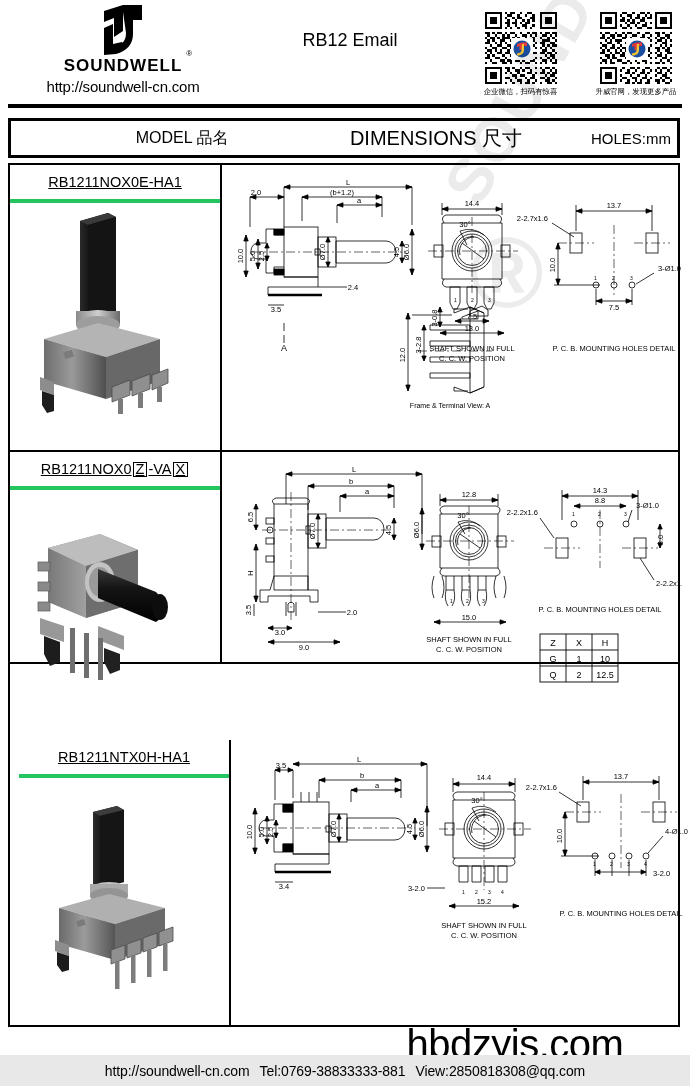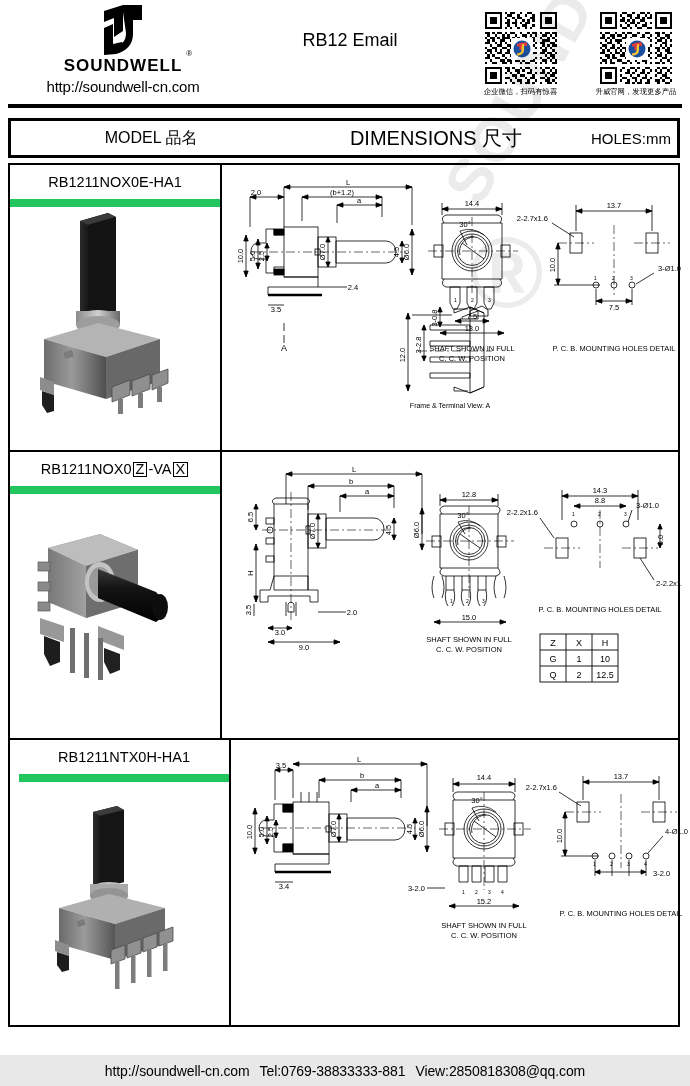--- a/index.html
+++ b/index.html
@@ -24,31 +24,31 @@
   .qr-code{width:72px;height:72px;margin:0 auto;position:relative;}
   .qr-cap{font-size:8px;margin-top:2px;white-space:nowrap;transform:scale(.92);}
   .qr-center{position:absolute;left:50%;top:50%;width:20px;height:20px;margin:-10px 0 0 -10px;background:#fff;border:1px solid #fff;
              display:flex;align-items:center;justify-content:center;}
   .qr-center svg{display:block;}
 
   .hr-thick{position:absolute;left:8px;top:104px;width:674px;height:4px;background:#000;}
 
   
   .tbl-head{position:absolute;left:8px;top:118px;width:672px;height:40px;border:3px solid #000;box-sizing:border-box;}
-  .th-model{position:absolute;left:0;top:0;width:280px;height:100%;display:flex;align-items:center;justify-content:center;font-size:16px;}
+  .th-model{position:absolute;left:0;top:0;width:280px;height:100%;display:flex;align-items:center;justify-content:center;font-size:16px;padding-left:31px;}
   .th-dim{position:absolute;left:280px;top:0;width:290px;height:100%;display:flex;align-items:center;justify-content:center;font-size:20px;}
   .th-unit{position:absolute;left:570px;top:0;width:100px;height:100%;display:flex;align-items:center;justify-content:center;font-size:15px;}
 
   .grid{position:absolute;left:8px;top:163px;width:672px;height:864px;border:2px solid #000;box-sizing:border-box;}
   .row{position:absolute;left:0;width:100%;box-sizing:border-box;border-bottom:2px solid #000;}
   .row.r1{top:0;height:287px;}
-  .row.r2{top:287px;height:288px;}
+  .row.r2{top:287px;height:212px;}
   .row.r3{top:575px;height:287px;border-bottom:none;margin-left:9px;}
   .cell-model{position:absolute;left:0;top:0;width:212px;height:100%;border-right:2px solid #000;box-sizing:border-box;}
-  .model-name{height:34px;border-bottom:8px solid #22c55e;display:flex;align-items:center;justify-content:center;font-size:14.5px;white-space:nowrap;}
+  .model-name{height:34px;border-bottom:4px solid #22c55e;display:flex;align-items:center;justify-content:center;font-size:14.5px;white-space:nowrap;text-decoration:underline;}
   .boxed{display:inline-block;border:1px solid #000;padding:0 2px;margin:0 1px;line-height:13px;}
   .photo-area{position:absolute;left:0;right:0;top:34px;bottom:0;}
   .cell-draw{position:absolute;left:212px;top:0;right:0;height:100%;}
 
   
   .wm{position:absolute;left:0;top:0;width:690px;height:1086px;pointer-events:none;z-index:5;}
   .wm-text{position:absolute;font-family:"Liberation Sans",sans-serif;font-weight:bold;color:#000;opacity:.075;
            font-size:62px;letter-spacing:2px;white-space:nowrap;transform:rotate(-60deg);transform-origin:left top;}
   .wm-r{position:absolute;left:470px;top:215px;font-size:100px;font-weight:bold;color:#000;opacity:.07;}
 
@@ -1304,20 +1304,21 @@
         </div>
       </div>
     </div>
   </div>
 
   <div class="wm">
     <div class="wm-text" style="left:430px;top:180px;">SOUNDWELL</div>
     <div class="wm-r">®</div>
   </div>
 
+  <div class="footer-brand">hbdzyjs.com</div>
   <div class="footer-bar">
     <span>http://soundwell-cn.com</span>
     <span class="fb-sep"></span>
     <span>Tel:0769-38833333-881</span>
     <span class="fb-sep"></span>
     <span>View:2850818308@qq.com</span>
   </div>
 
 </div>
 

